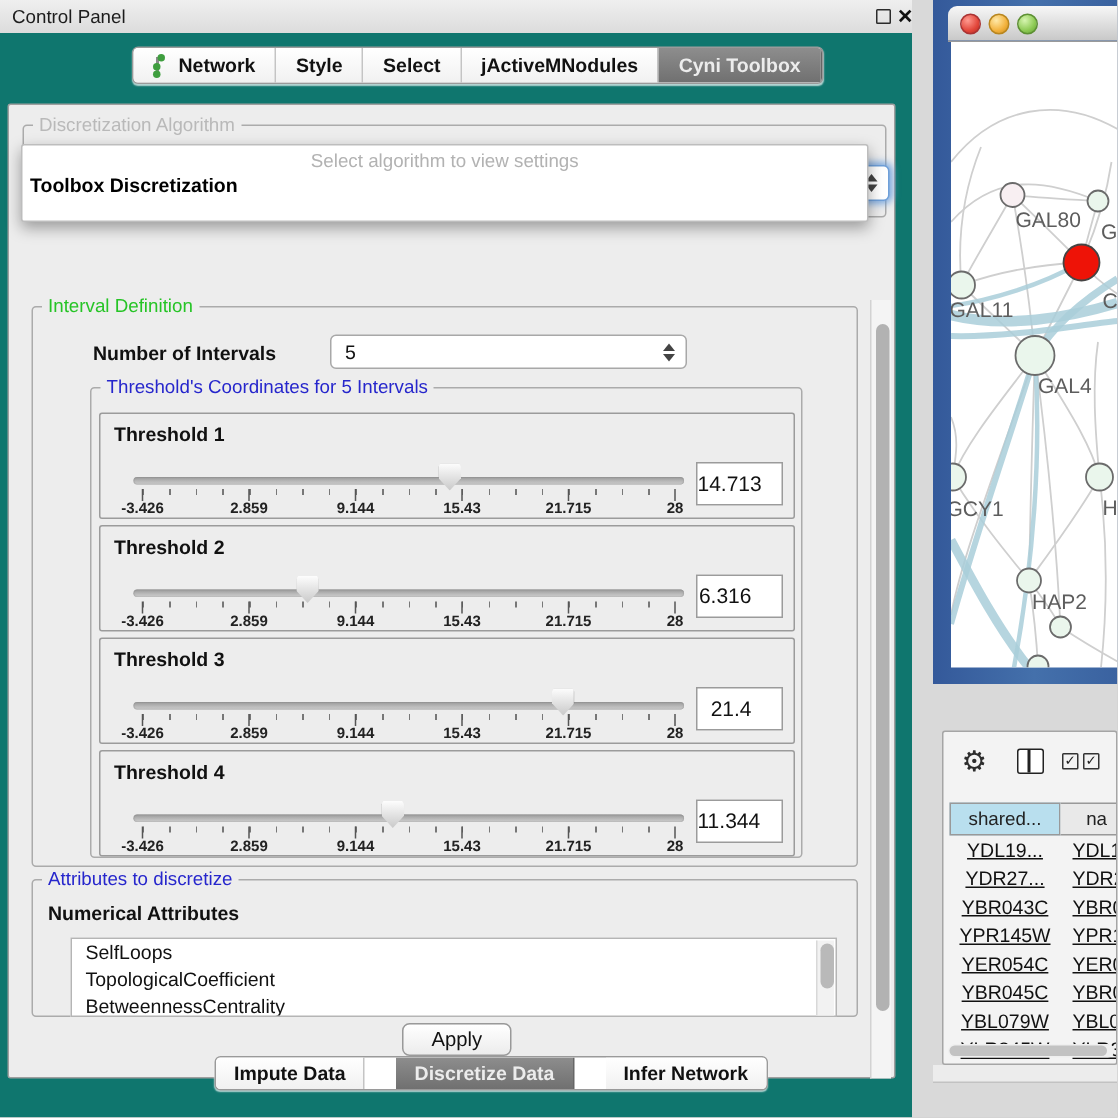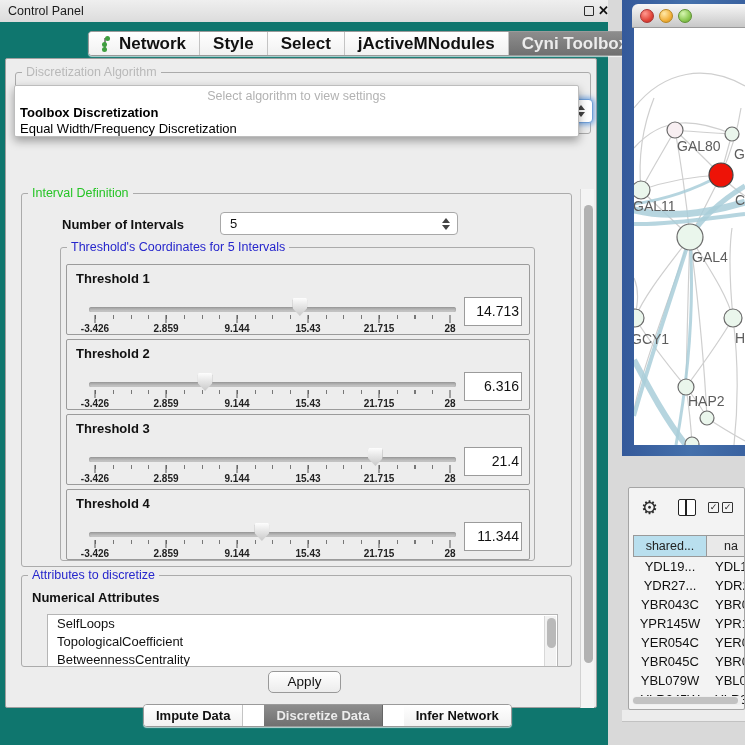--- a/index.html
+++ b/index.html
@@ -9,36 +9,36 @@
 
   
   #left-window { position:absolute; left:0; top:0; width:608px; height:745px; background:#0f766e; }
   #lw-titlebar { position:absolute; left:0; top:0; width:608px; height:22px; background:linear-gradient(#efefef,#dcdcdc); }
   #lw-title { position:absolute; left:8px; top:4px; font-size:12.5px; color:#1c1c1c; }
   #float-box { position:absolute; left:584px; top:6px; width:10px; height:10px; border:1.6px solid #2b2b2b; border-radius:1px; }
   #close-x { position:absolute; left:598px; top:3px; font-size:13px; font-weight:bold; color:#111; }
 
   
   .seg { position:absolute; display:flex; height:25px; border:1px solid #9a9a9a; border-radius:4px; overflow:hidden; background:#fff; box-shadow:0 1px 1px rgba(255,255,255,.7); }
-  .seg .segitem { display:flex; align-items:center; justify-content:center; padding:0 13px; font-size:17px; color:#111; background:linear-gradient(#ffffff,#f1f1f1); border-right:1px solid #c4c4c4; white-space:nowrap; }
+  .seg .segitem { display:flex; align-items:center; justify-content:center; padding:0 13px; font-size:13px; color:#111; background:linear-gradient(#ffffff,#f1f1f1); border-right:1px solid #c4c4c4; white-space:nowrap; }
   .seg .segitem:last-child { border-right:none; }
   .seg .segitem.active { background:linear-gradient(#8d8d8d,#707070); color:#ececec; border-right:1px solid #666; }
   #top-tabs { left:88px; top:31px; }
   #bottom-tabs { left:143px; top:704px; height:23px;gap:21px; }
   #bottom-tabs .segitem { font-size:13px; font-weight:bold; padding:0 12px; }
   #top-tabs .segitem { font-weight:bold; }
   .net-icon { width:11px; height:15px; margin-right:6px; position:relative; }
   .net-icon i { position:absolute; width:5px; height:5px; background:#3f9e3f; border-radius:50%; }
   .net-icon i:nth-child(1){ left:3px; top:0; }
   .net-icon i:nth-child(2){ left:0; top:6px; }
   .net-icon i:nth-child(3){ left:0; top:11px; }
   .net-icon::before { content:""; position:absolute; left:2px; top:2px; width:1.5px; height:11px; background:#8a8a8a; }
 
   
-  #main-panel { position:absolute; left:5px; top:58px; width:592px; height:650px; background:#ededed; border:1px solid #9f9f9f; border-radius:2px; }
+  #main-panel { position:absolute; left:5px; top:69px; width:592px; height:650px; background:#ededed; border:1px solid #9f9f9f; border-radius:2px; }
 
   .groupbox { position:absolute; border:1px solid #ababab; border-radius:3px; }
   .grouplabel { position:absolute; top:-8px; left:6px; background:#ededed; padding:0 4px; font-size:12.5px; color:#333; white-space:nowrap; }
   .grouplabel.green { color:#26c426; }
   .grouplabel.blue { color:#2626cc; }
   .grouplabel.faded { color:#b9b9b9; }
 
   
   .combo { position:absolute; background:#fff; border:1px solid #a8a8a8; border-radius:4px; height:24px; font-size:13px; color:#111; line-height:22px; padding-left:9px; box-shadow:inset 0 1px 0 rgba(255,255,255,.8); }
   .stepper { position:absolute; right:7px; top:4px; width:9px; height:14px; }
@@ -57,21 +57,21 @@
   .thr-box { position:absolute; left:5px; width:464px; height:71px; border:1px solid #9b9b9b; border-radius:2px; background:#ededed; }
   .thr-label { position:absolute; left:9px; top:6px; font-size:13px; font-weight:bold; color:#111; }
   .rail { position:absolute; left:22px; top:42px; width:367px; height:5px; border-radius:3px; background:linear-gradient(#9a9a9a,#d0d0d0); box-shadow:inset 0 0 1px #777; }
   .thumb-layer { position:absolute; left:28px; top:0; width:355px; height:100%; }
   .thumb { position:absolute; top:33px; width:15px; height:18px; transform:translateX(-50%); background:linear-gradient(#fdfdfd,#c9c9c9); clip-path:polygon(8% 0,92% 0,100% 12%,100% 55%,50% 100%,0 55%,0 12%); filter:drop-shadow(0 0 1px #777); }
   .ticks { position:absolute; left:28px; width:355px; top:50px; height:8px; background:repeating-linear-gradient(90deg,#777 0,#777 1px,transparent 1px,transparent 5%); background-size:100% 4px; background-repeat:no-repeat; }
   .ticks .major { position:absolute; top:0; width:1px; height:8px; background:#555; transform:translateX(-50%); }
   .ticklabels { position:absolute; left:28px; width:355px; top:58px; height:12px; }
   .ticklabels span { position:absolute; transform:translateX(-50%); font-size:10px; font-weight:bold; color:#222; white-space:nowrap; }
   .tl0{left:0%;} .tl1{left:20%;} .tl2{left:40%;} .tl3{left:60%;} .tl4{left:80%;} .tl5{left:100%;}
-  .value-box { position:absolute; left:397px; top:32px; width:58px; height:29px; background:#fff; border:1px solid #9b9b9b; font-size:14px; color:#111; text-align:right; line-height:27px; padding-right:2px; }
+  .value-box { position:absolute; left:397px; top:32px; width:58px; height:29px; background:#fff; border:1px solid #9b9b9b; font-size:14px; color:#111; text-align:right; line-height:27px; padding-right:20px; }
 
   
   #num-attr-list { position:absolute; left:25px; top:38px; width:511px; height:53px; background:#fff; border:1px solid #b5b5b5; overflow:hidden; }
   .list-item { font-size:13px; color:#111; padding:1px 0 1px 9px; line-height:16px; white-space:nowrap; }
   .vscroll-mini { position:absolute; right:1px; top:1px; width:12px; height:51px; background:#f2f2f2; border-left:1px solid #d8d8d8; }
   .vscroll-mini .vthumb { position:absolute; left:1.5px; top:2px; width:9px; height:30px; background:#b9b9b9; border-radius:5px; }
 
   
   #main-vscroll { position:absolute; left:574px; top:130px; width:14px; height:519px; background:#f4f4f4; border-left:1px solid #d2d2d2; }
   #main-vscroll .vthumb { position:absolute; left:2.5px; top:16px; width:9px; height:458px; background:#b2b2b2; border-radius:5px; }
@@ -102,21 +102,21 @@
   #tp-split { position:absolute; left:49px; top:11px; width:18px; height:17px; border:1.8px solid #222; border-radius:2px; background:#fff; }
   #tp-split::before { content:""; position:absolute; left:6px; top:0; width:1.8px; height:100%; background:#222; }
   .tp-check { position:absolute; top:14px; width:11px; height:11px; border:1.4px solid #333; border-radius:1px; font-size:9px; line-height:9px; text-align:center; color:#222; }
   #tp-check1 { left:79px; } #tp-check2 { left:93px; }
   #tp-headrow { position:absolute; left:4px; top:47px; width:120px; height:22px; display:flex; }
   .tp-hcell { height:22px; border:1px solid #999; font-size:12.5px; color:#222; text-align:center; line-height:20px; overflow:hidden; white-space:nowrap; }
   #tp-hcell1 { width:74px; background:#b9dfee; }
   #tp-hcell2 { width:46px; background:#e9e9e9; border-left:none; text-align:right; padding-right:14px; }
   #tp-rows { position:absolute; left:4px; top:69px; width:120px; }
   .tp-row { display:flex; height:19px; }
-  .tp-cell { font-size:13px; color:#111; line-height:19px; white-space:nowrap; overflow:hidden; }
+  .tp-cell { font-size:13px; color:#111; line-height:19px; white-space:nowrap; overflow:hidden;text-decoration:underline; }
   .tp-c1 { width:74px; text-align:center; }
   .tp-c2 { width:46px; padding-left:8px; }
   #tp-hscroll { position:absolute; left:3px; top:208px; width:111px; height:9px; background:#efefef; border-radius:5px; }
   #tp-hscroll .hthumb { position:absolute; left:1px; top:1px; width:105px; height:7px; background:#c2c2c2; border-radius:4px; }
   #below-panel { position:absolute; left:622px; top:710px; width:123px; height:12px; background:#ececec; border-bottom:1px solid #c2c2c2; }
 </style>
 </head>
 <body>
 
 <div id="root">
@@ -156,21 +156,20 @@
       <div class="groupbox" style="left:9px; top:13px; width:576px; height:62px;">
         <span class="grouplabel faded">Discretization Algorithm</span>
       </div>
       <div class="combo" id="algo-combo">
         <span class="stepper"></span>
       </div>
 
       <div id="algo-popup">
         <div id="popup-hint">Select algorithm to view settings</div>
         <div class="popup-item sel" style="top:19px;">Toolbox Discretization</div>
-        <div class="popup-item" style="top:35px;">Equal Width/Frequency Discretization</div>
       </div>
 
 
       <div class="groupbox" style="left:15px; top:134px; width:551px; height:374px;">
         <span class="grouplabel green">Interval Definition</span>
 
         <span style="position:absolute; left:40px; top:23px; font-size:13px; font-weight:bold; color:#111;">Number of Intervals</span>
         <div class="combo" style="left:198px; top:18px; width:238px; height:23px;">
           <span>5</span>
           <span class="stepper"></span>

